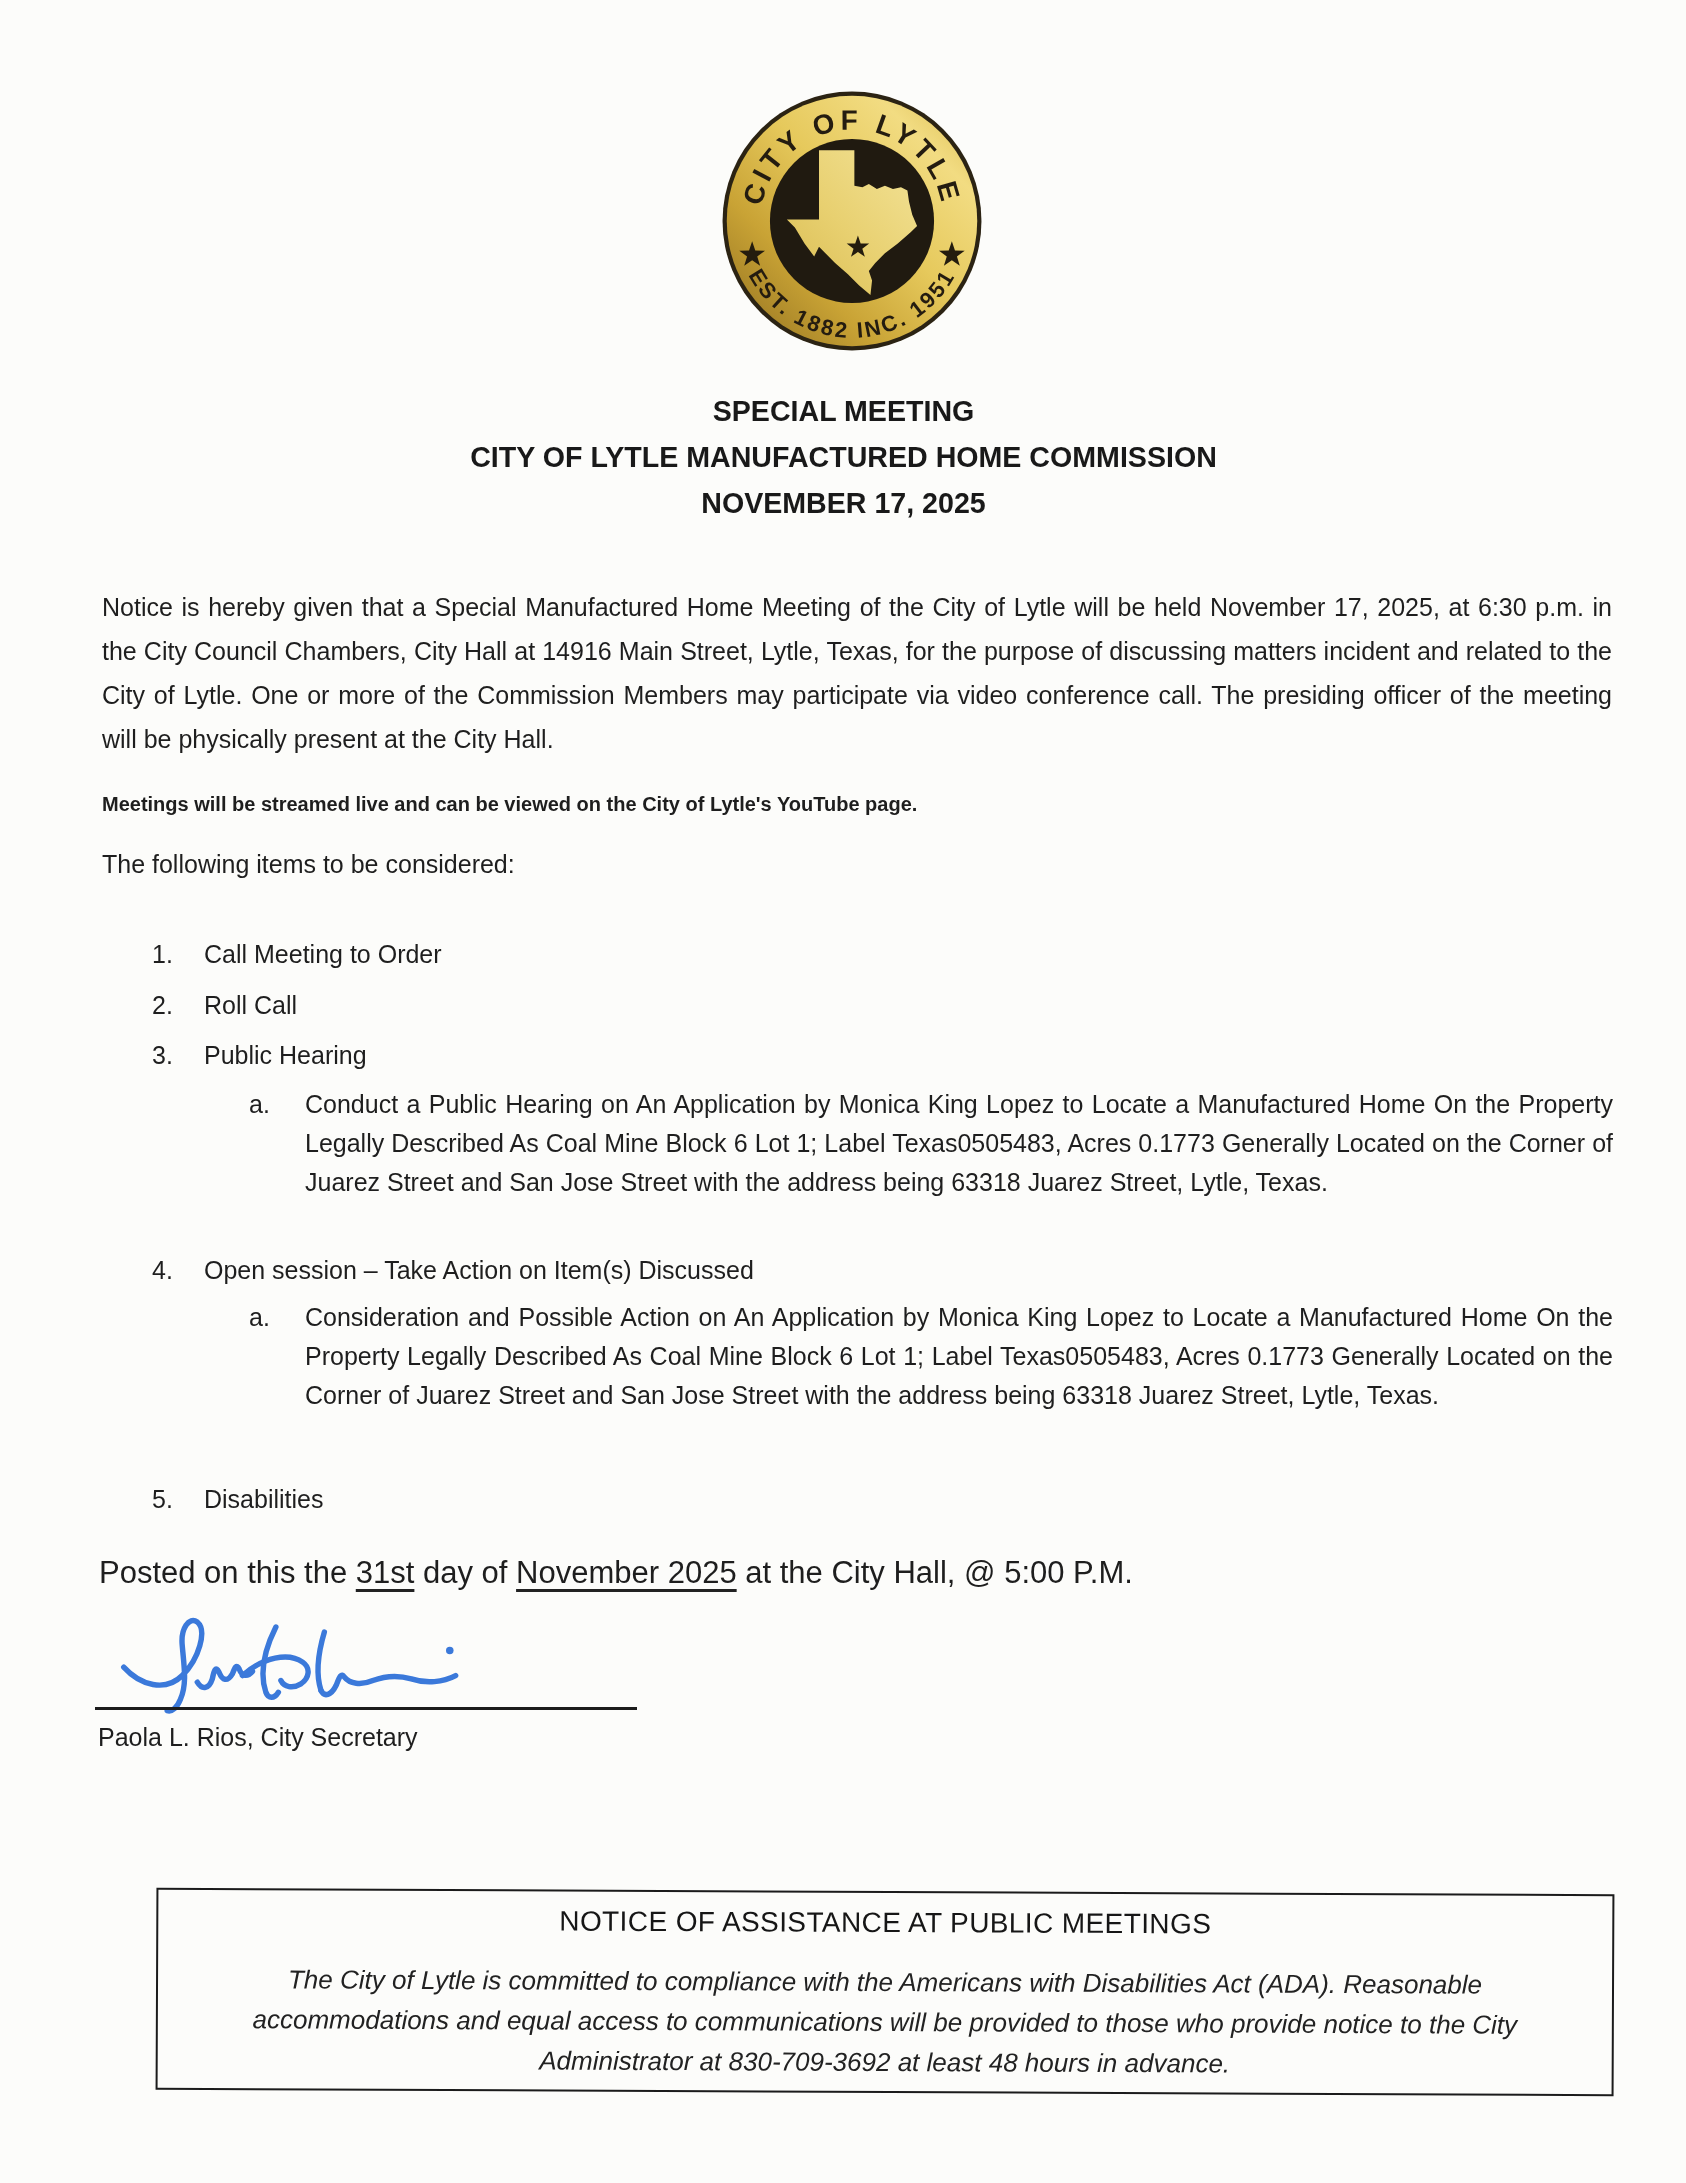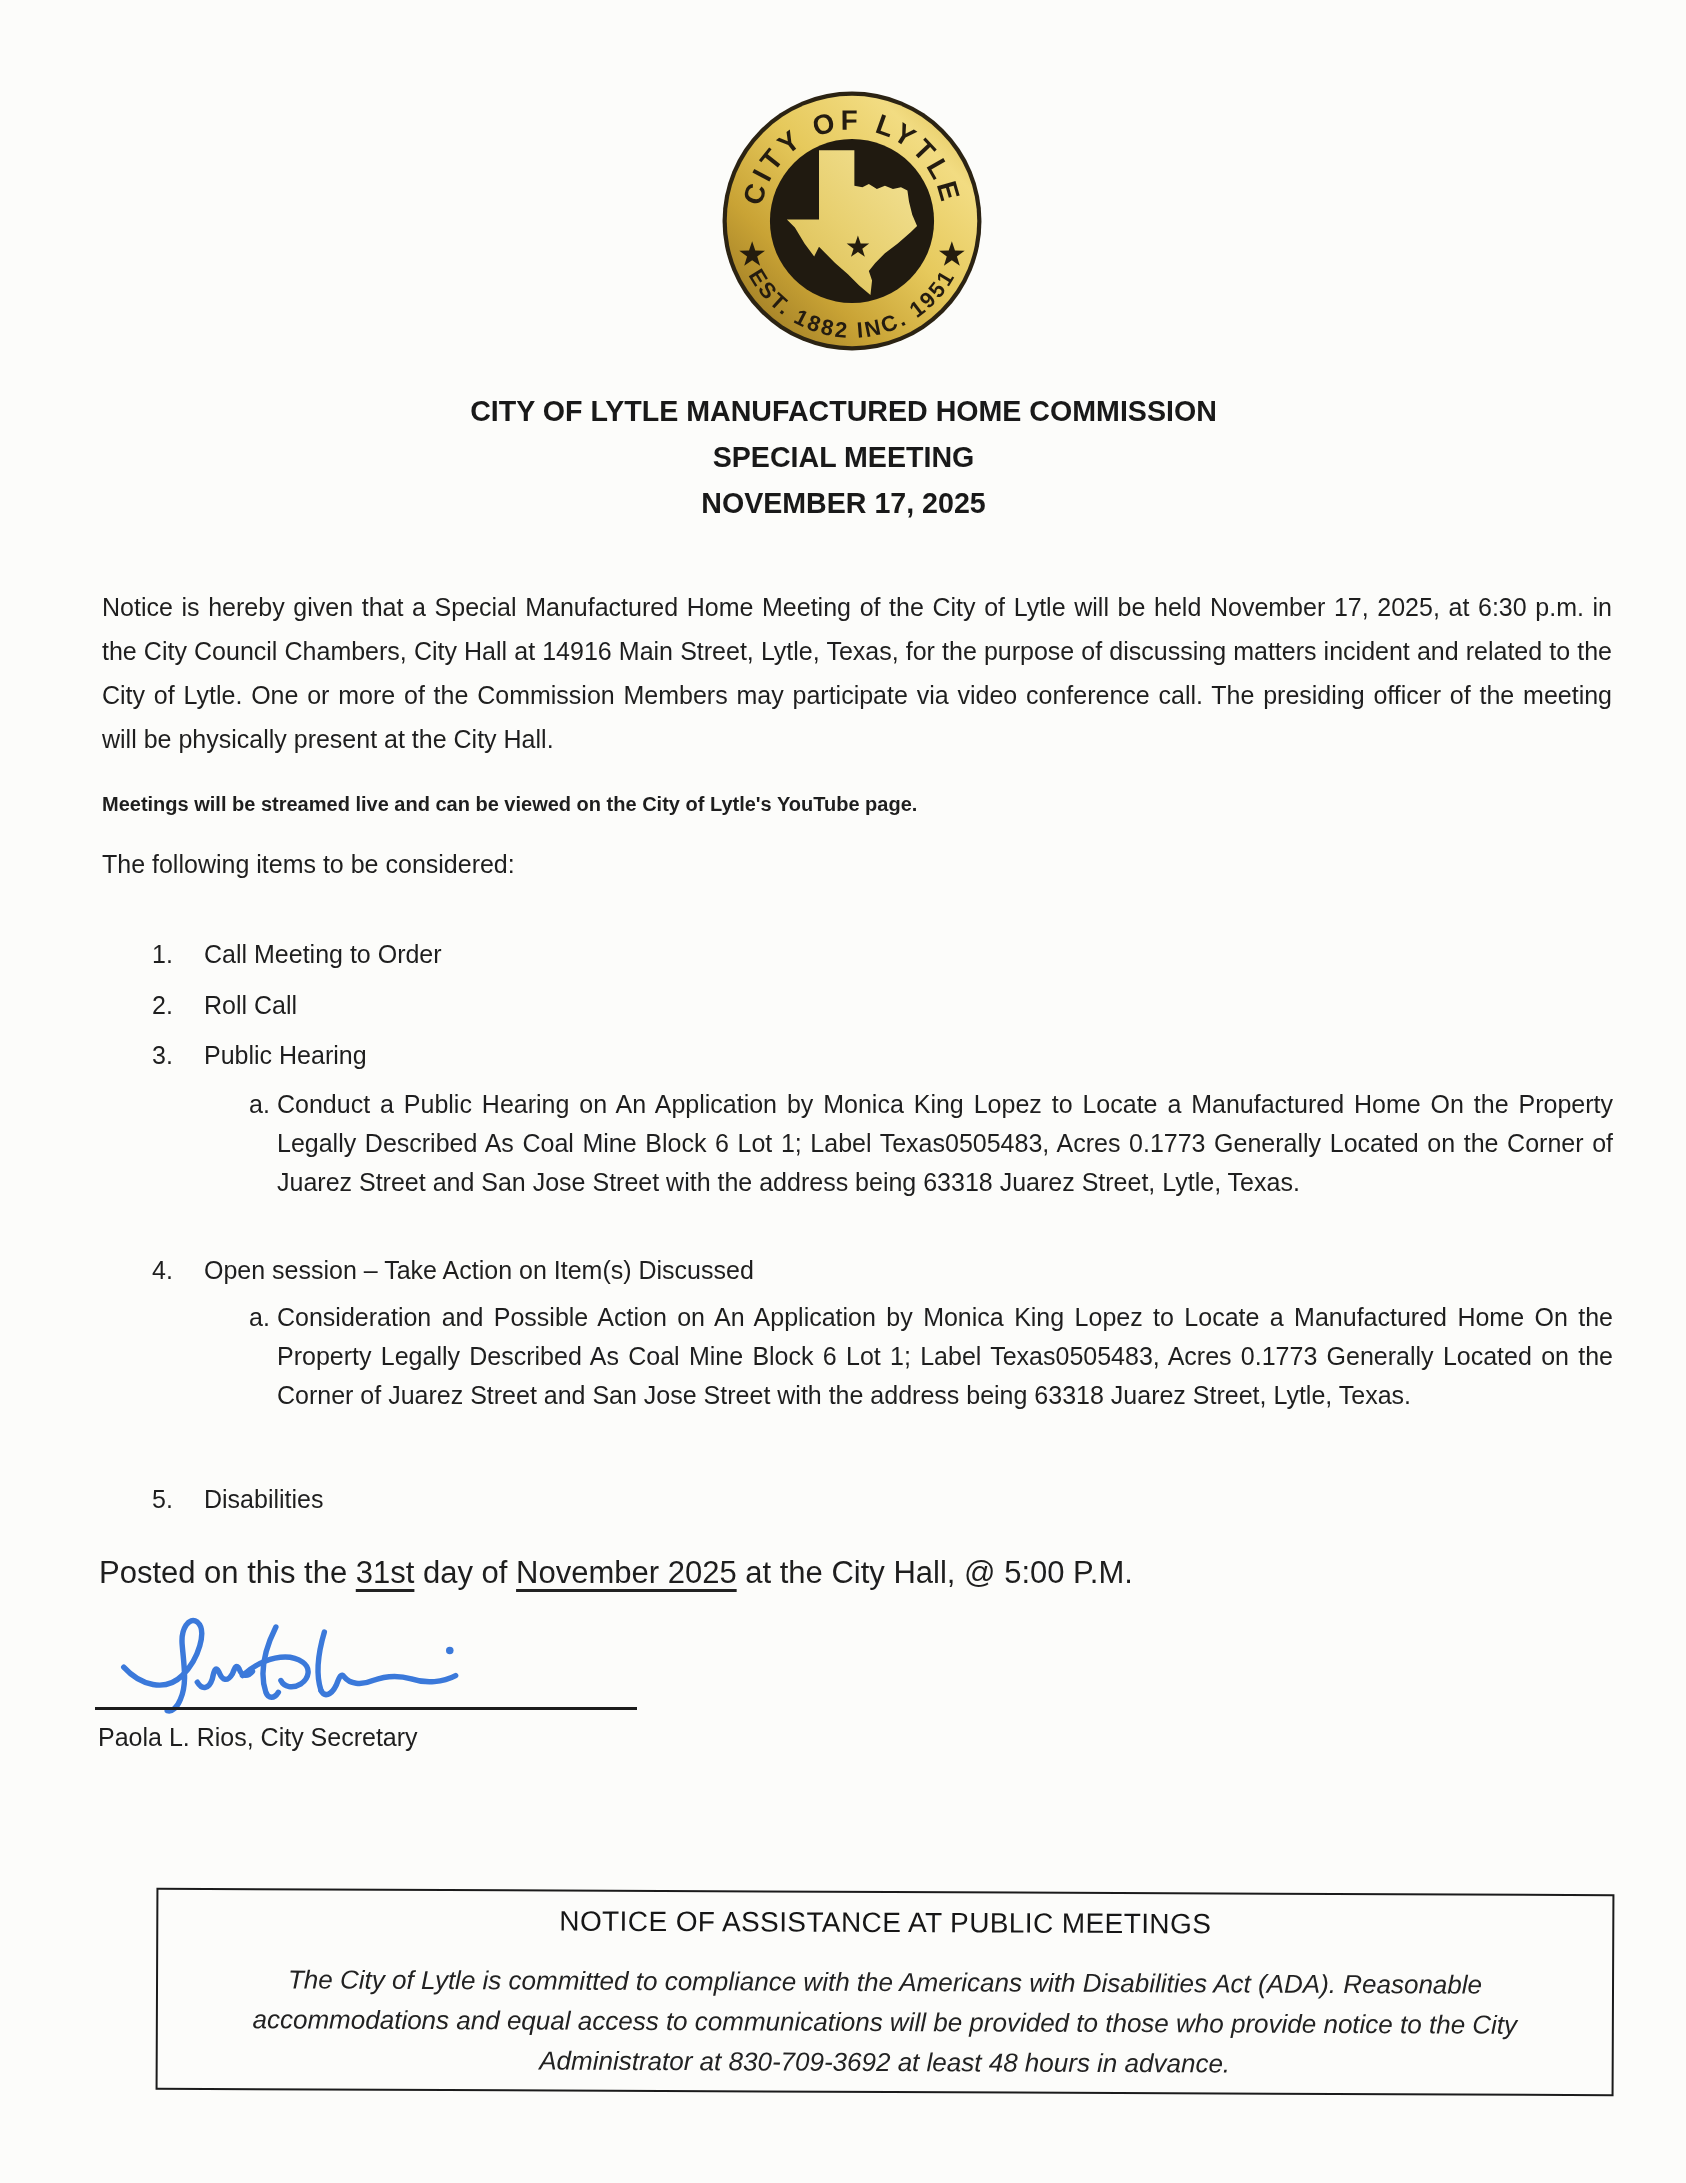--- a/index.html
+++ b/index.html
@@ -32,21 +32,21 @@
   }
   .agenda-row{position:absolute;left:152px;font-size:25px;width:1461px;}
   .agenda-row .num{display:inline-block;width:52px;}
   .row-1{top:940px;} .row-2{top:991px;} .row-3{top:1041px;}
   .row-4{top:1256px;} .row-5{top:1485px;}
   .sub-item{
     position:absolute;left:249px;width:1364px;font-size:25px;line-height:39px;
   }
   .sub-a3{top:1085px;} .sub-a4{top:1298px;}
   .sub-item .letter{position:absolute;left:0;top:0;}
-  .sub-item .sub-text{display:block;margin-left:28px;text-align:justify;}
+  .sub-item .sub-text{display:block;margin-left:56px;text-align:justify;}
   .posted{
     position:absolute;left:99px;top:1555px;font-size:31px;
   }
   .u{
     text-decoration:underline;
     text-decoration-thickness:2.5px;
     text-underline-offset:5.9px;
     text-decoration-color:#222;
   }
   .sig-svg{position:absolute;left:116px;top:1617px;width:395px;height:102px;}
@@ -100,22 +100,22 @@
       <text font-family="Liberation Sans, sans-serif" font-size="33" font-weight="bold" letter-spacing="5" fill="#241c10">
         <textPath href="#arcTop" startOffset="50%" text-anchor="middle">CITY OF LYTLE</textPath>
       </text>
       <text font-family="Liberation Sans, sans-serif" font-size="26" font-weight="bold" letter-spacing="3" fill="#241c10">
         <textPath href="#arcBot" startOffset="50%" text-anchor="middle">EST. 1882 INC. 1951</textPath>
       </text>
     </svg>
   </div>
 
   <div class="titles">
+    <div>SPECIAL MEETING</div>
     <div>CITY OF LYTLE MANUFACTURED HOME COMMISSION</div>
-    <div>SPECIAL MEETING</div>
     <div>NOVEMBER 17, 2025</div>
   </div>
 
   <div class="p-intro body-text">Notice is hereby given that a Special Manufactured Home Meeting of the City of Lytle will be held November 17, 2025, at 6:30 p.m. in the City Council Chambers, City Hall at 14916 Main Street, Lytle, Texas, for the purpose of discussing matters incident and related to the City of Lytle. One or more of the Commission Members may participate via video conference call. The presiding officer of the meeting will be physically present at the City Hall.</div>
 
   <div class="p-stream">Meetings will be streamed live and can be viewed on the City of Lytle's YouTube page.</div>
 
   <div class="p-items-heading">The following items to be considered:</div>
 
   <div class="agenda-row row-1">

